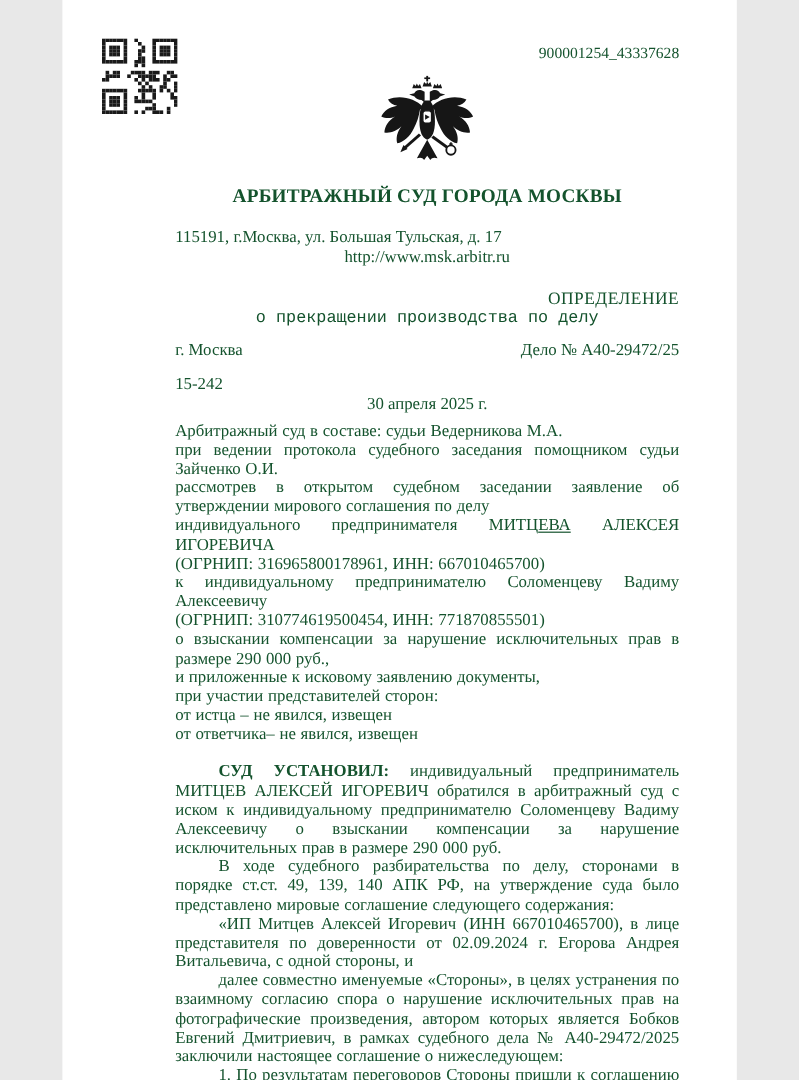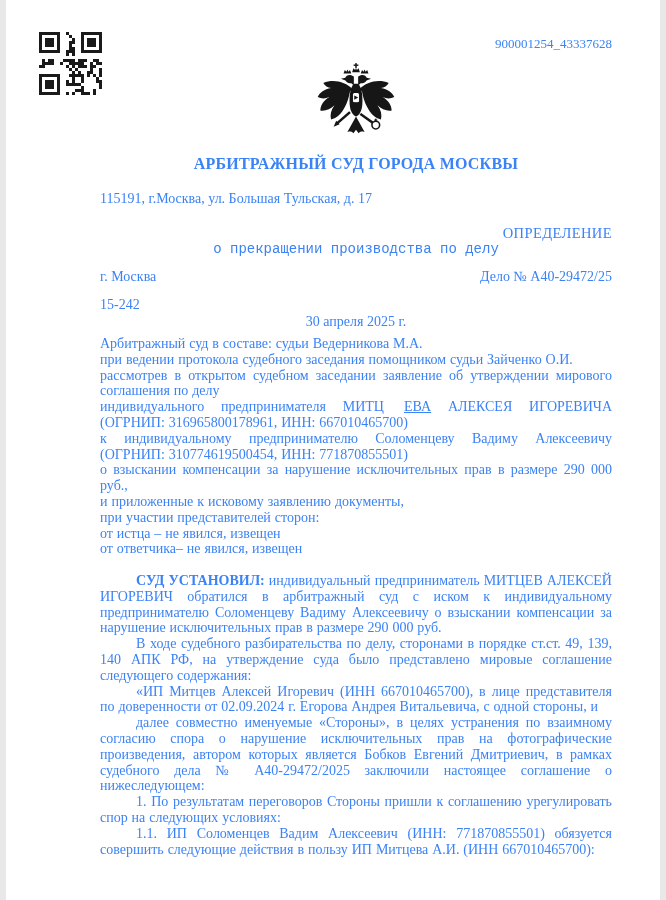--- a/index.html
+++ b/index.html
@@ -1,22 +1,22 @@
 <!DOCTYPE html>
 <html lang="ru"><head>
 <meta charset="utf-8">
 <style>
   html,body{margin:0;padding:0;background:#e8e8e8;}
   .page{
     position:relative;
-    width:654px;height:900px;
+    width:562px;height:900px;
     margin:0 auto;
     background:#ffffff;
     font-family:"Liberation Serif","DejaVu Serif",serif;
-    color:#3b82f6;
+    color:#14532d;
     overflow:hidden;
     box-sizing:border-box;
   }
   .content{padding:0 48px 0 94px;}
   .qr{position:absolute;left:33px;top:32px;fill:#1a1a1a;}
   .docid{margin-top:36px;text-align:right;font-size:13px;line-height:15px;}
   .emblem-wrap{margin-top:12px;text-align:center;height:88px;}
   .court-name{margin-top:3px;text-align:center;font-size:16px;font-weight:bold;line-height:19px;letter-spacing:.2px;}
   .court-address{margin-top:18px;text-align:left;font-size:14px;line-height:15px;}
   .court-site{margin-top:1px;text-align:center;font-size:14px;line-height:15px;}
@@ -24,21 +24,21 @@
   .doc-subtitle{margin-top:0;text-align:center;font-size:14px;line-height:16px;font-family:Liberation Mono, monospace;}
   .meta-row{margin-top:12px;display:flex;justify-content:space-between;font-size:14px;line-height:16px;}
   .code-row{margin-top:12px;text-align:left;font-size:14px;line-height:16px;}
   .date-row{margin-top:1px;text-align:center;font-size:14px;line-height:16px;}
   .doc-body{margin-top:6px;font-size:14px;line-height:15.8px;}
   .para{margin:0;text-align:justify;word-spacing:.4px;}
   .para.indent{text-indent:36px;}
   .para.bold{font-weight:normal;}
   .para.jlast{text-align-last:justify;}
   .seg-b{font-weight:bold;}
-  .seg-u{text-decoration:underline;padding-left:20px;}
+  .seg-u{text-decoration:underline;}
   .spacer{height:15.8px;}
 </style>
 </head>
 <body>
 
 <div class="page">
 
   <svg class="qr" id="qr" width="63" height="63" viewBox="0 0 63 63">
       <rect x="0" y="0" width="3" height="3"></rect>
       <rect x="3" y="0" width="3" height="3"></rect>
@@ -256,20 +256,21 @@
           <rect x="72.2" y="64.5" width="1.6" height="3.5"></rect>
           <rect x="71.2" y="65.6" width="3.6" height="1.2"></rect>
           <rect x="45.8" y="34" width="8.4" height="12" rx="2.4" fill="#ffffff" stroke="#161616" stroke-width="1.3"></rect>
           <path d="M48 37.5 L52.5 40 L48 42.5 Z"></path>
         </g>
       </svg>
     </div>
 
     <div class="court-name">АРБИТРАЖНЫЙ СУД ГОРОДА МОСКВЫ</div>
     <div class="court-address">115191, г.Москва, ул. Большая Тульская, д. 17</div>
+    <div class="court-site">http://www.msk.arbitr.ru</div>
 
     <div class="doc-title">ОПРЕДЕЛЕНИЕ</div>
     <div class="doc-subtitle">о прекращении производства по делу</div>
 
     <div class="meta-row">
       <span>г. Москва</span>
       <span>Дело № А40-29472/25</span>
     </div>
     <div class="code-row">15-242</div>
     <div class="date-row">30 апреля 2025 г.</div>

